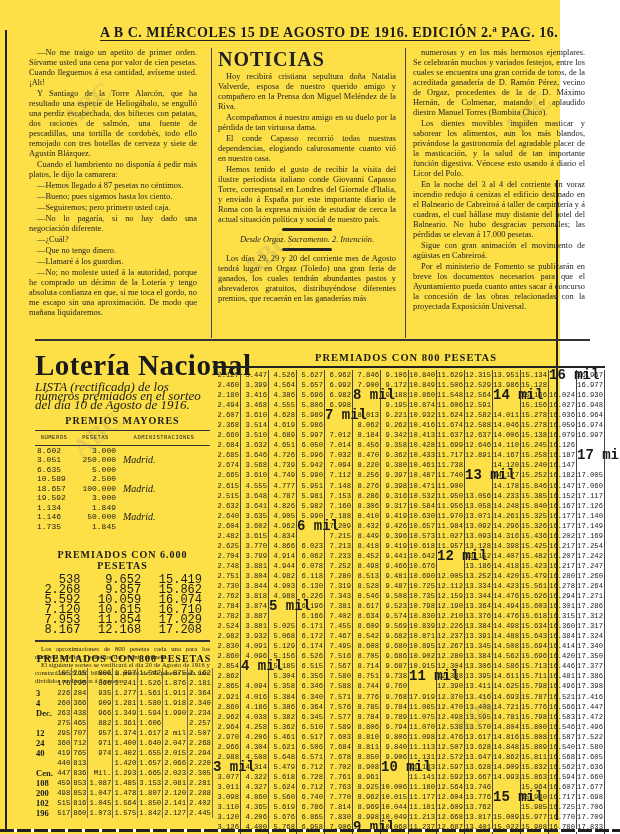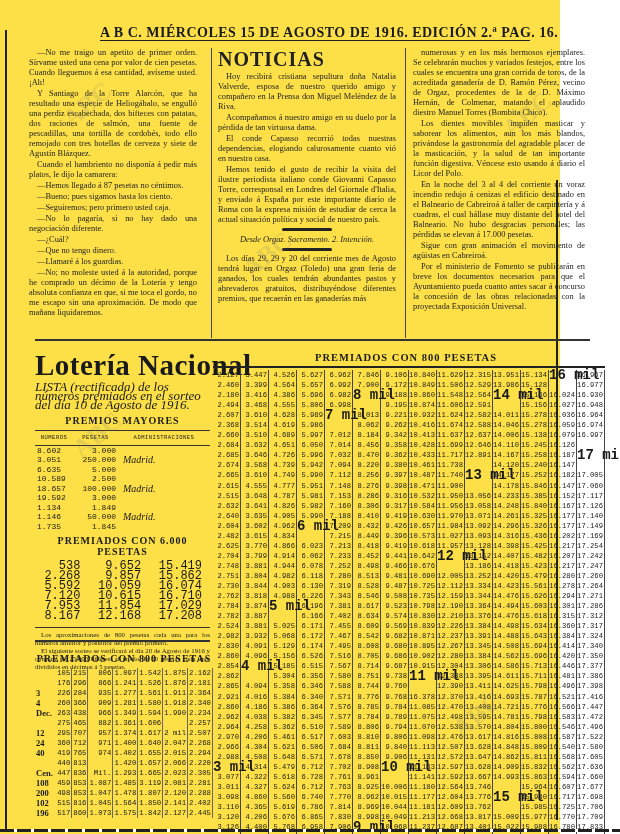--- a/index.html
+++ b/index.html
@@ -168,21 +168,21 @@
             <td class="pes">50.000</td>
             <td class="adm">Madrid.</td>
           </tr>
           <tr>
             <td class="num">1.735</td>
             <td class="pes">1.845</td>
             <td class="adm"></td>
           </tr>
         </tbody>
     </table>
-    <div class="sect-head" style="margin-top:4px;">PREMIADOS CON 6.000 PESETAS</div>
+    <div class="sect-head" style="margin-top:18px;">PREMIADOS CON 6.000 PESETAS</div>
     <table class="sixk">
         <tbody id="sixkBody">
           <tr>
             <td>538</td>
             <td>9.652</td>
             <td>15.419</td>
           </tr>
           <tr>
             <td>2.268</td>
             <td>9.857</td>
@@ -331,21 +331,21 @@
             <td>1.665</td>
             <td>2.023</td>
             <td>2.305</td>
           </tr>
           <tr>
             <td class="lbl">108</td>
             <td>459</td>
             <td>853</td>
             <td>1.087</td>
             <td>1.485</td>
-            <td>3.119</td>
+            <td>3.153</td>
             <td>2.081</td>
             <td>2.281</td>
           </tr>
           <tr>
             <td class="lbl">200</td>
             <td>498</td>
             <td>853</td>
             <td>1.047</td>
             <td>1.478</td>
             <td>1.807</td>
@@ -747,21 +747,21 @@
         <span>10.735</span>
         <span>10.798</span>
         <span>10.830</span>
         <span>10.839</span>
         <span>10.871</span>
         <span>10.895</span>
         <span>10.902</span>
         <span>10.915</span>
         <span class="mil">11 mil</span>
         <span>&nbsp;</span>
-        <span>16.378</span>
+        <span>17.919</span>
         <span>11.085</span>
         <span>11.075</span>
         <span>11.070</span>
         <span>11.098</span>
         <span>11.113</span>
         <span>11.131</span>
         <span>11.133</span>
         <span>11.141</span>
         <span>11.180</span>
         <span>11.177</span>

